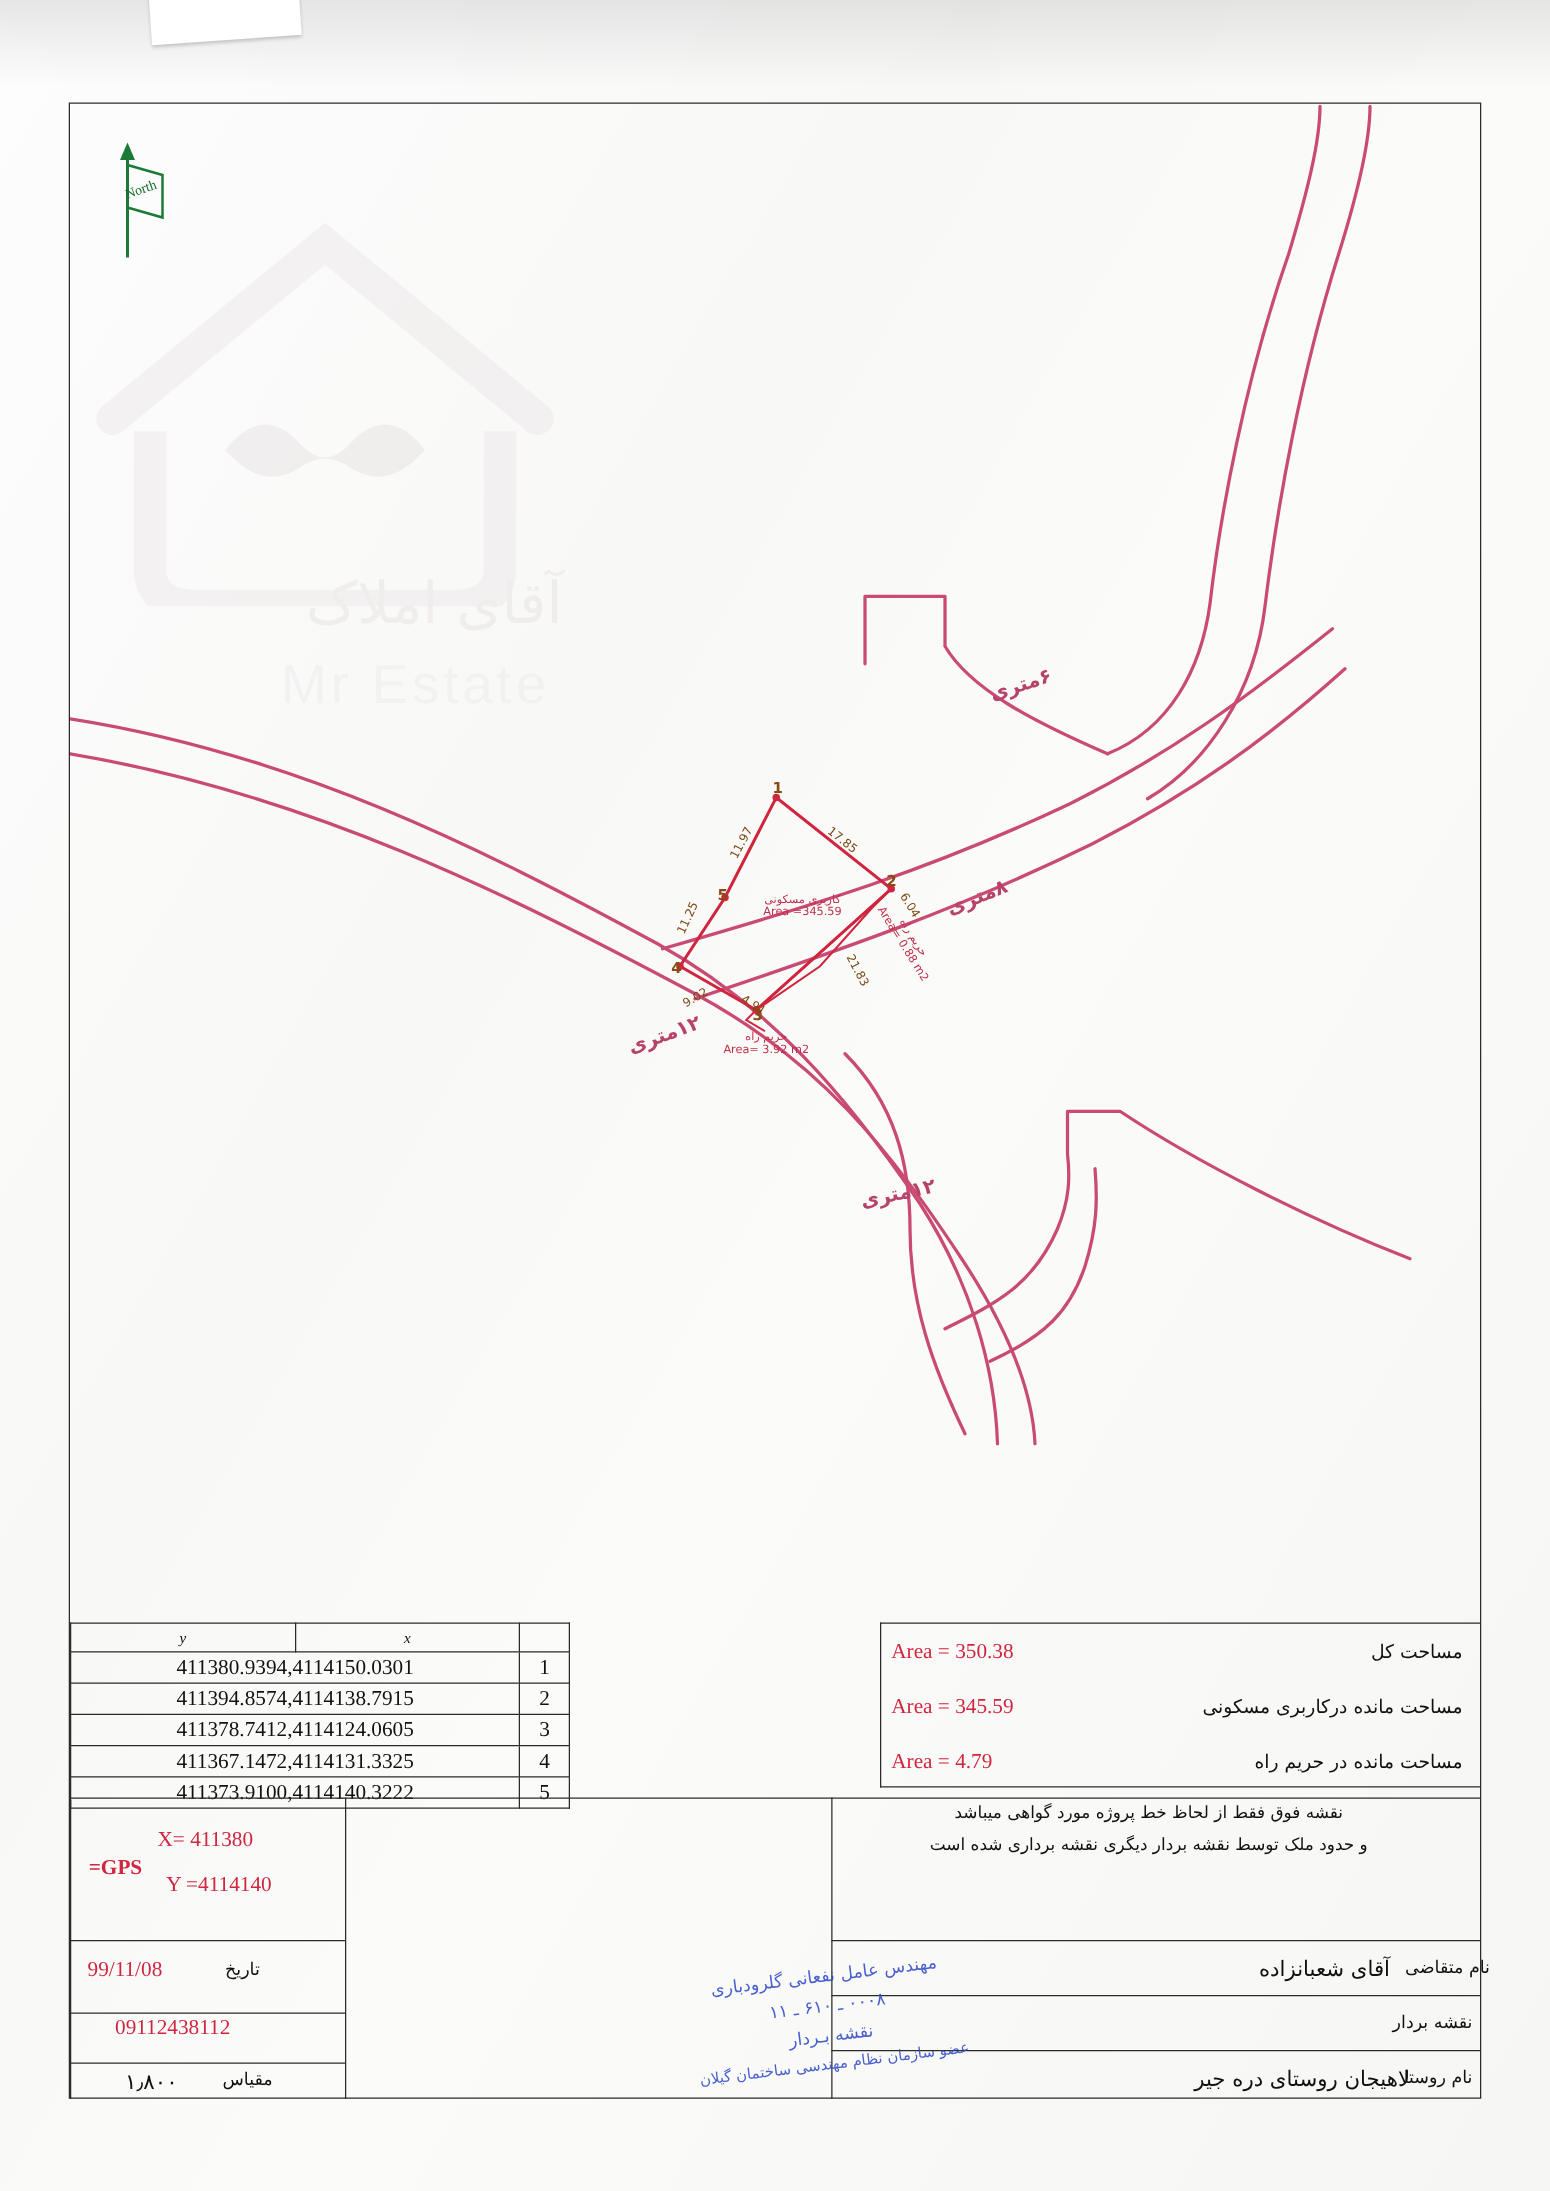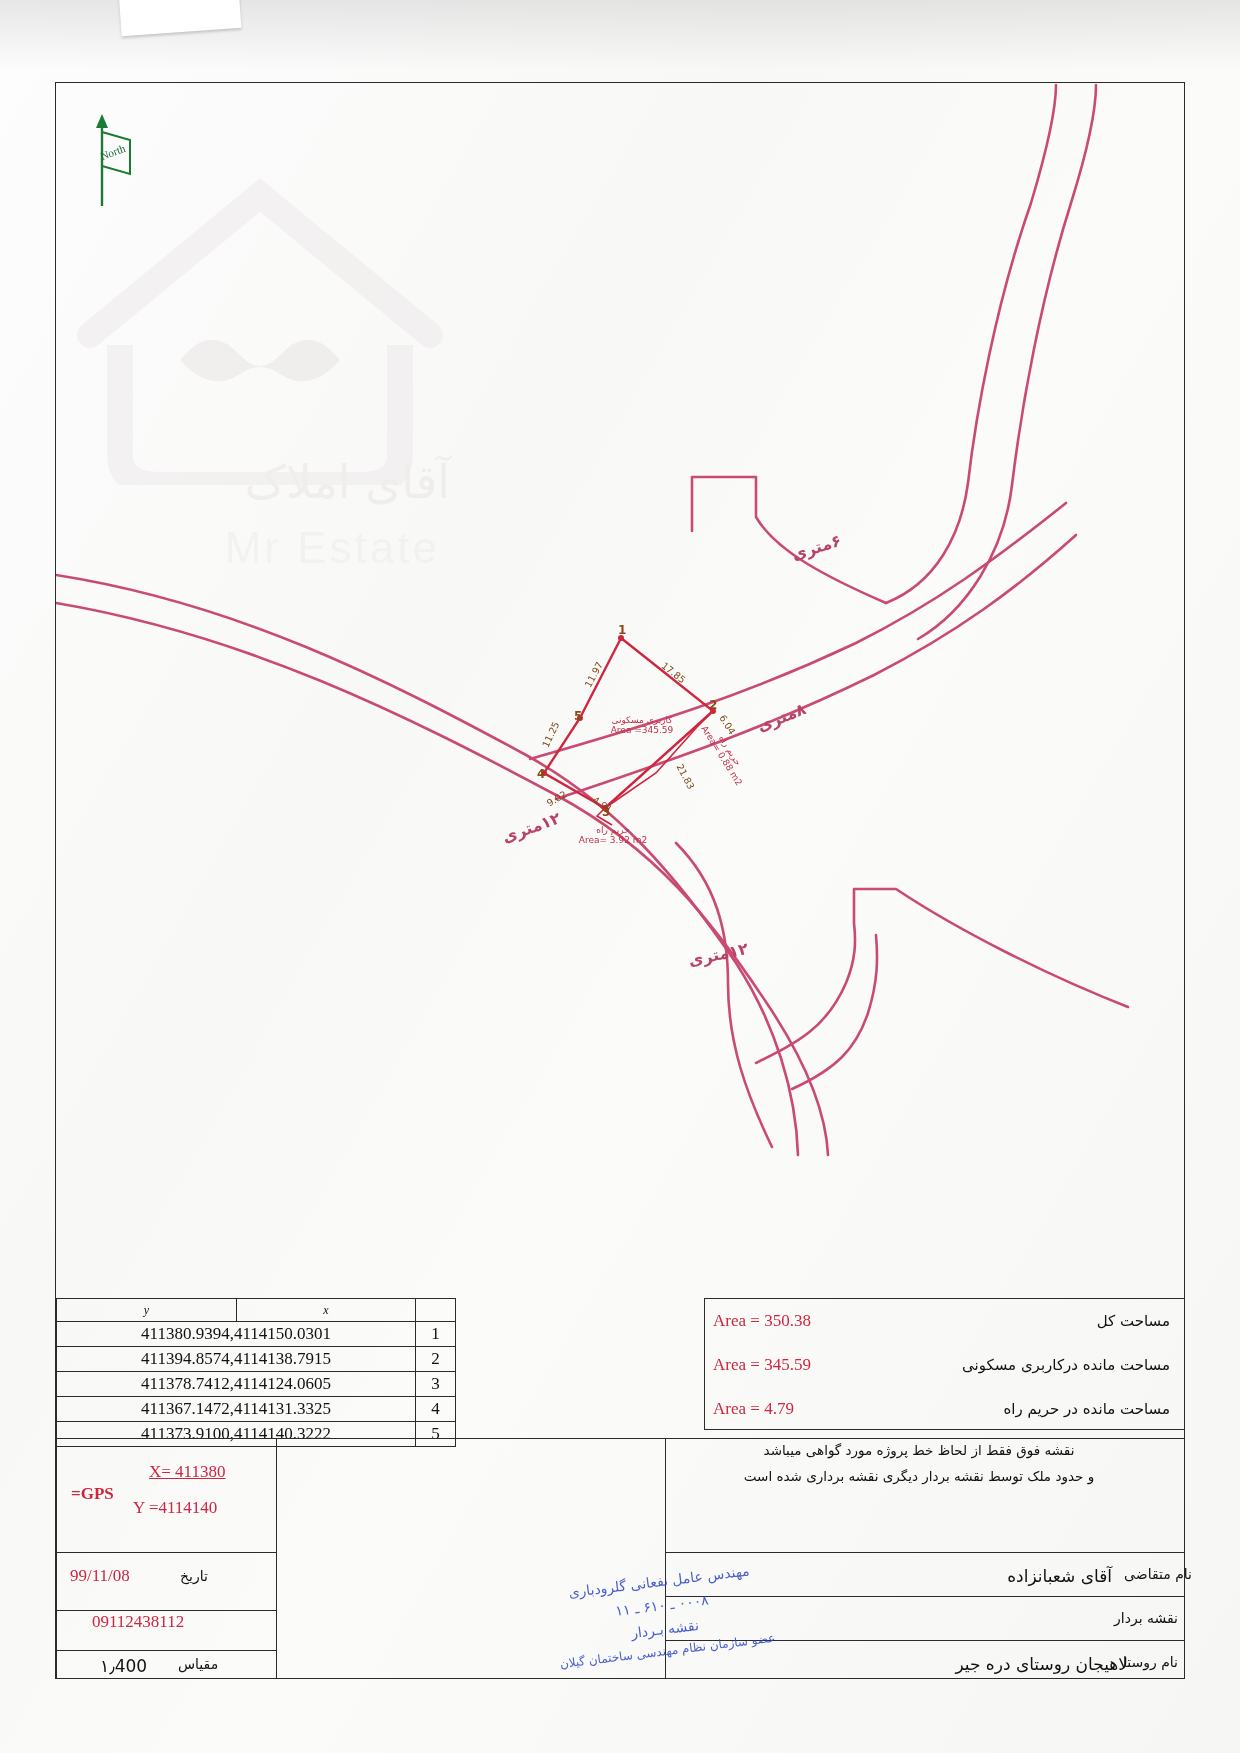--- a/index.html
+++ b/index.html
@@ -405,31 +405,31 @@
   <div class="hline" style="left:665px; top:1596px; width:519px;"></div>
   <div class="hline" style="left:665px; top:1640px; width:519px;"></div>
   <div class="hline" style="left:56px; top:1552px; width:220px;"></div>
   <div class="hline" style="left:56px; top:1610px; width:220px;"></div>
   <div class="hline" style="left:56px; top:1650px; width:220px;"></div>
   <div class="hline" style="left:276px; top:1438px; width:1.3px; height:241px; background:#2b2b2b;"></div>
   <div class="hline" style="left:665px; top:1438px; width:1.3px; height:241px; background:#2b2b2b;"></div>
 
   <div id="gps-block">
     <div id="gps-label">GPS=</div>
-    <div class="gps-line" style="left:92px; top:22px;text-decoration:underline;">X= 411380</div>
+    <div class="gps-line" style="left:69px; top:22px;">X= 411380</div>
     <div class="gps-line" style="left:76px; top:58px;">Y =4114140</div>
   </div>
 
   <div class="field-label" style="left:180px; top:1568px;text-align:right;">تاریخ</div>
   <div class="field-value" style="left:70px; top:1566px;">99/11/08</div>
 
   <div class="field-value" style="left:92px; top:1612px;">09112438112</div>
 
   <div class="field-label" style="left:178px; top:1656px;">مقیاس</div>
-  <div class="field-value-dark" style="left:100px; top:1656px;">۱٫400</div>
+  <div class="field-value-dark" style="left:100px; top:1656px;">۱٫۸۰۰</div>
 
   <div class="field-label" style="right:48px; top:1566px;">نام متقاضی</div>
   <div class="field-value-dark" style="right:128px; top:1566px;">آقای شعبانزاده</div>
 
   <div class="field-label" style="right:62px; top:1610px;">نقشه بردار</div>
 
   <div class="field-label" style="right:62px; top:1654px;">نام روستا</div>
   <div class="field-value-dark" style="right:112px; top:1654px;">لاهیجان روستای دره جیر</div>
 
   <div id="notes-block">

